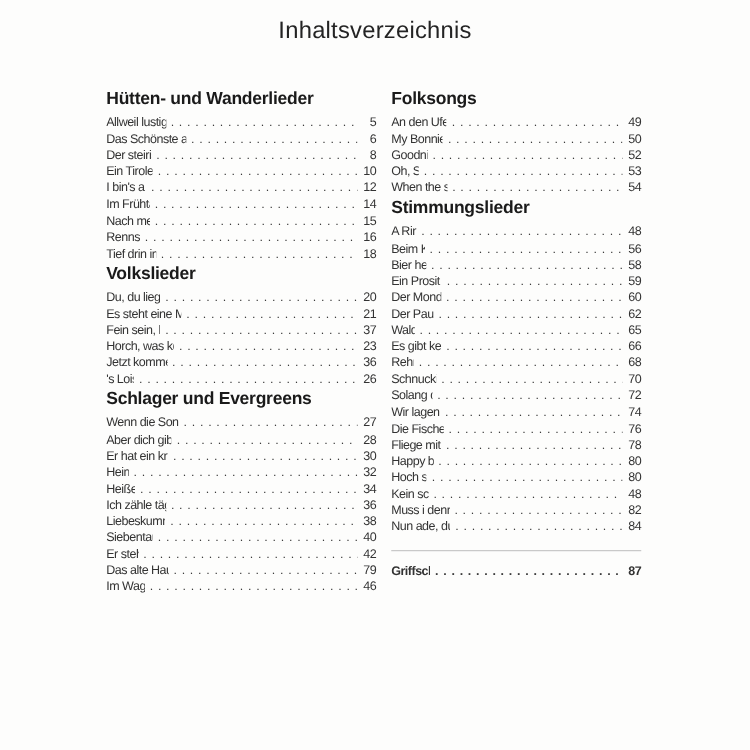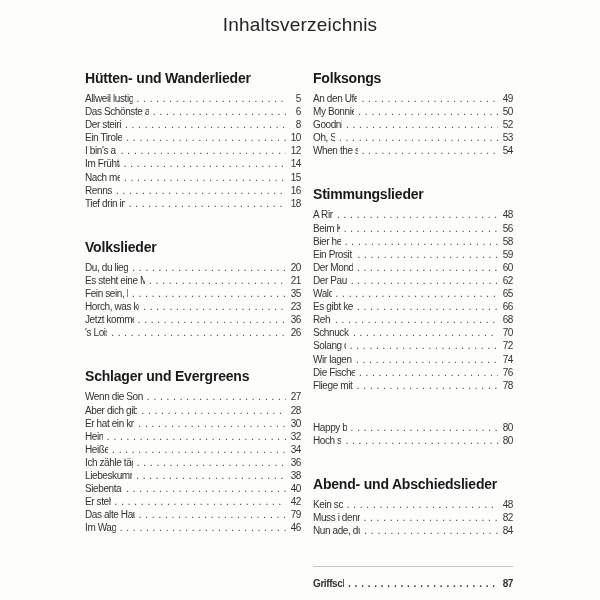--- a/index.html
+++ b/index.html
@@ -30,21 +30,21 @@
   }
   .cols{
     display:flex;
     margin:34px 0 0 85px;
     gap:12px;
   }
   .col{box-sizing:border-box;}
   .col.left{width:216px;}
   .col.right{width:200px;}
   section.sec{margin:0;}
-  section.sec + section.sec{margin-top:29px;}
+  section.sec + section.sec{}
   section.sec.divided{margin-top:12px;border-top:1px solid var(--divider);padding-top:10px;}
   .sec h3{
     margin:0 0 6px 0;
     font-size:14px;
     font-weight:700;
     letter-spacing:-.2px;
     color:var(--heading);
   }
   .row{
     display:flex;
@@ -136,21 +136,21 @@
             <span class="p">20</span>
           </div>
           <div class="row">
             <span class="t">Es steht eine Mühle im Schwarzwälder Tal</span>
             <span class="leader"></span>
             <span class="p">21</span>
           </div>
           <div class="row">
             <span class="t">Fein sein, beinander bleibn</span>
             <span class="leader"></span>
-            <span class="p">35</span>
+            <span class="p">37</span>
           </div>
           <div class="row">
             <span class="t">Horch, was kommt von draußen rein</span>
             <span class="leader"></span>
             <span class="p">23</span>
           </div>
           <div class="row">
             <span class="t">Jetzt kommen die lustigen Tage</span>
             <span class="leader"></span>
             <span class="p">36</span>
@@ -328,21 +328,20 @@
             <span class="leader"></span>
             <span class="p">80</span>
           </div>
           <div class="row">
             <span class="t">Hoch soll er leben</span>
             <span class="leader"></span>
             <span class="p">80</span>
           </div>
         </section>
         <section class="sec">
-          <h3>Abend- und Abschiedslieder</h3>
           <div class="row">
             <span class="t">Kein schöner Land</span>
             <span class="leader"></span>
             <span class="p">48</span>
           </div>
           <div class="row">
             <span class="t">Muss i denn zum Städtele hinaus</span>
             <span class="leader"></span>
             <span class="p">82</span>
           </div>

